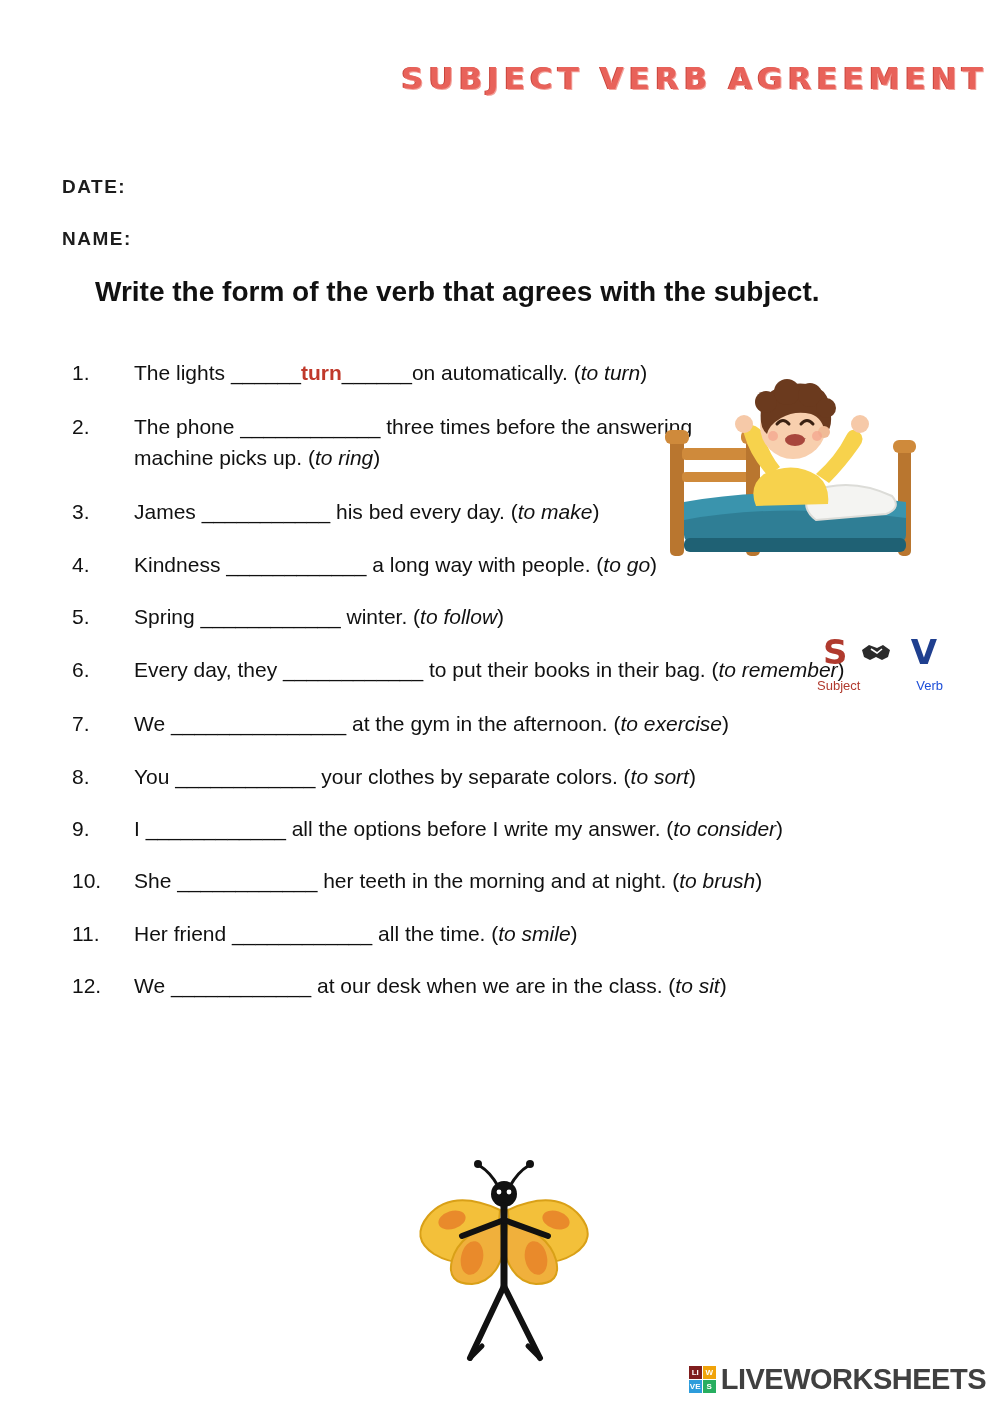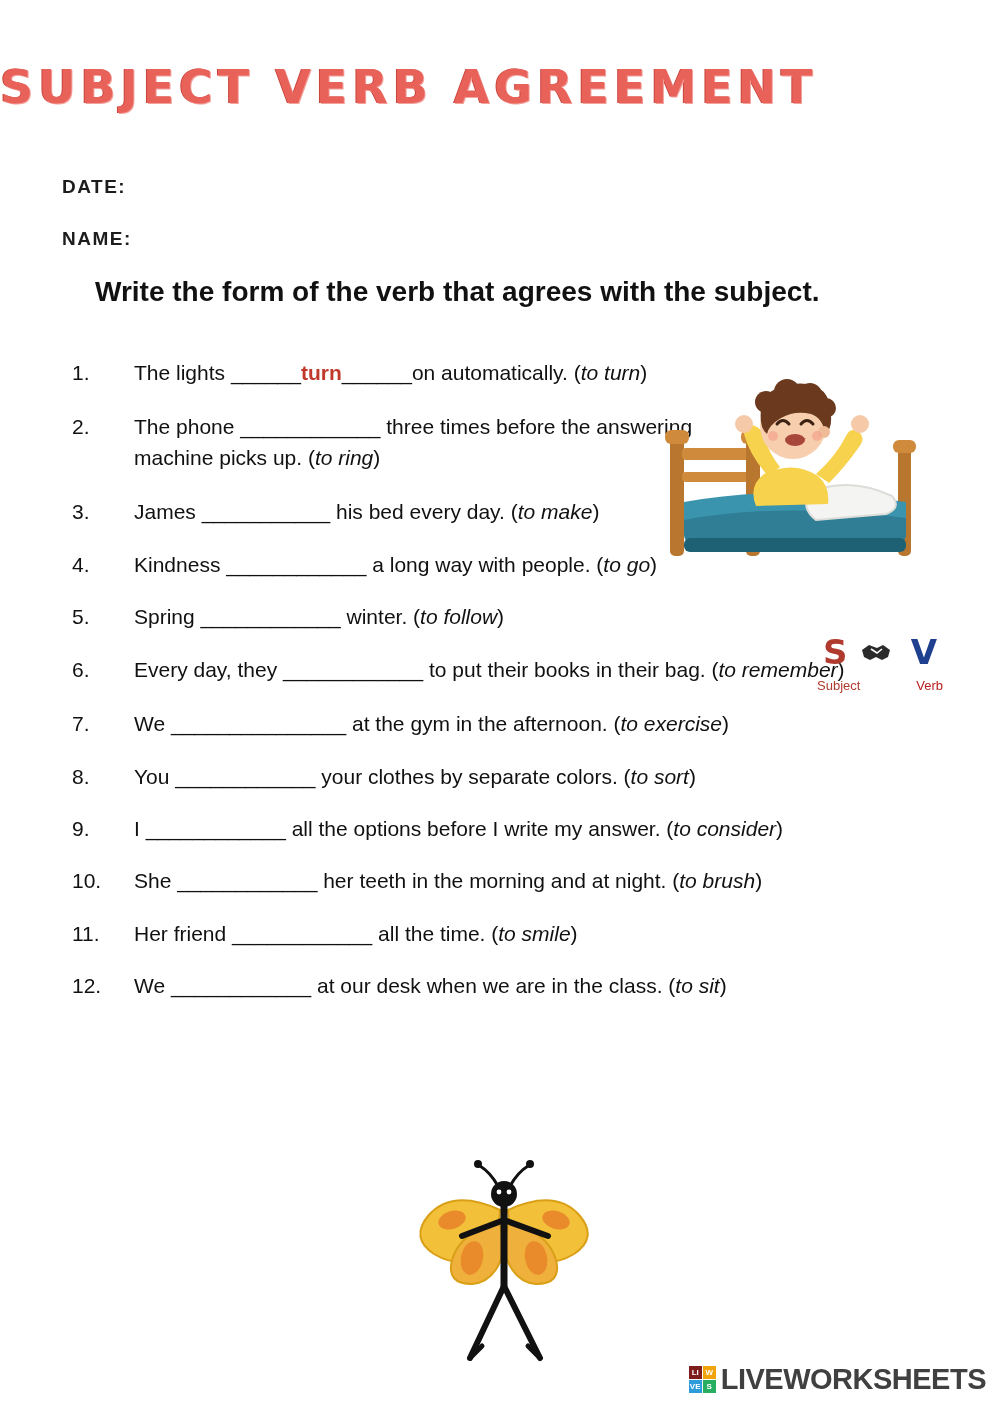--- a/index.html
+++ b/index.html
@@ -13,22 +13,22 @@
     position: relative;
     width: 1000px; height: 1414px;
     overflow: hidden;
     background: #fff;
   }
 
   
   .title {
     position: absolute;
     top: 60px; left: 0; right: 12px;
-    text-align: left;
-    font-size: 46px;
+    text-align: right;
+    font-size: 31px;
     font-weight: bold;
     letter-spacing: 5px;
     color: #e8625a;
     text-shadow: 1px 1px 0 #f3a29c, -1px 0 0 #c9453c;
     font-family: "DejaVu Sans", sans-serif;
   }
 
   
   .meta {
     position: absolute;
@@ -116,21 +116,21 @@
   .sv .letters .v { color: #1f3f8f; }
   .sv .labels {
     display: flex;
     justify-content: space-between;
     font-size: 13px;
     font-weight: normal;
     margin-top: 6px;
     padding: 0 2px;
   }
   .sv .labels .s { color: #b03a2e; }
-  .sv .labels .v { color: #b91c1c; }
+  .sv .labels .v { color: #1d4ed8; }
 
   
   .butterfly {
     position: absolute;
     left: 400px;
     top: 1150px;
     width: 210px;
     height: 215px;
   }
 

